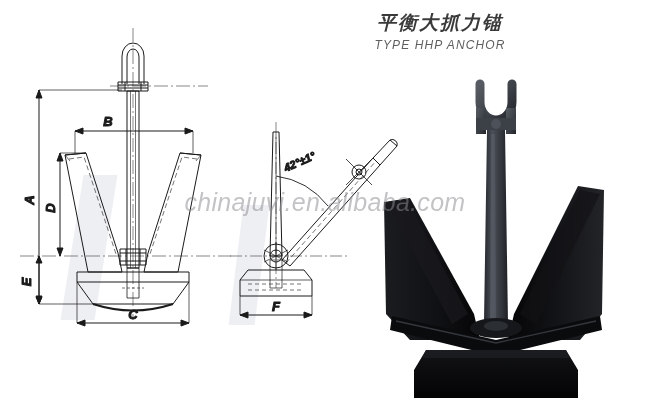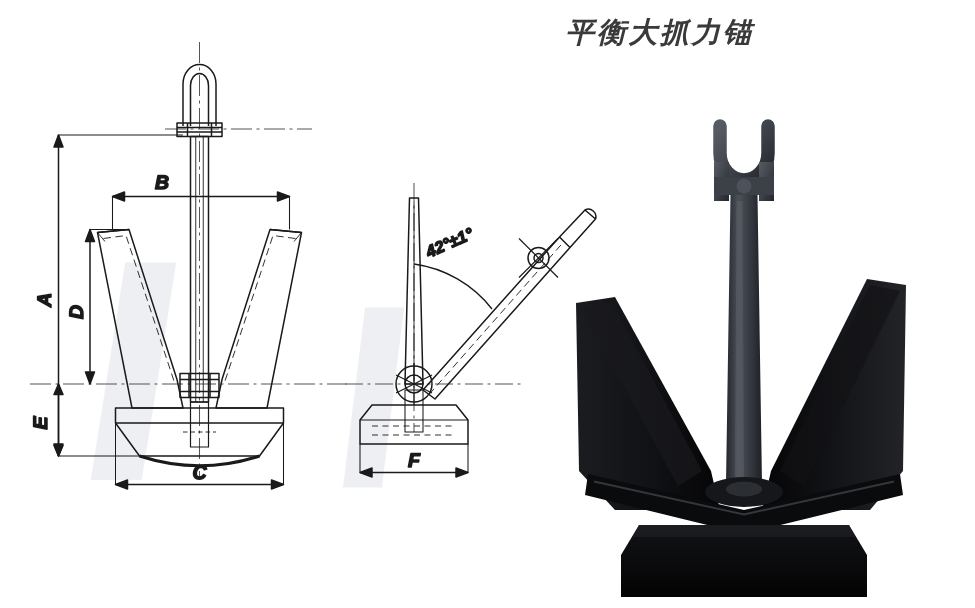--- a/index.html
+++ b/index.html
@@ -89,20 +89,21 @@
 </head>
 <body>
 
 <div id="page">
 
   <div class="faint-shadow" id="shadow-a"></div>
   <div class="faint-shadow" id="shadow-b"></div>
 
   <div class="title-block">
     <div class="title-cn">平衡大抓力锚</div>
+    <div class="title-en">TYPE HHP ANCHOR</div>
   </div>
 
   <div class="panel" id="front-view-panel">
     <svg width="215" height="320" viewBox="0 0 215 320">
       <g stroke="#1a1a1a" fill="none" stroke-width="1" stroke-linejoin="round">
 
         <line x1="115" y1="8" x2="115" y2="300" stroke="#555" stroke-width="0.7" stroke-dasharray="14,3,2,3"></line>
 
         <line x1="92" y1="66" x2="190" y2="66" stroke="#555" stroke-width="0.7" stroke-dasharray="14,3,2,3"></line>
 
@@ -293,14 +294,15 @@
       <ellipse cx="144" cy="248" rx="12" ry="5" fill="#2b2e33"></ellipse>
 
       <path d="M 40 238 L 144 262 L 248 238 L 250 252 L 144 278 L 38 252 Z" fill="#0a0b0d"></path>
       <path d="M 44 243 L 144 265 L 244 243" fill="none" stroke="#43464d" stroke-width="1.3" opacity="0.75"></path>
 
       <path d="M 74 272 L 214 272 L 226 292 L 226 320 L 62 320 L 62 292 Z" fill="url(#baseGrad)"></path>
       <path d="M 74 272 L 214 272 L 218 280 L 70 280 Z" fill="#212328" opacity="0.6"></path>
     </svg>
   </div>
 
+  <div class="watermark">chinajuvi.en.alibaba.com</div>
 
 </div>
 
 </body></html>

